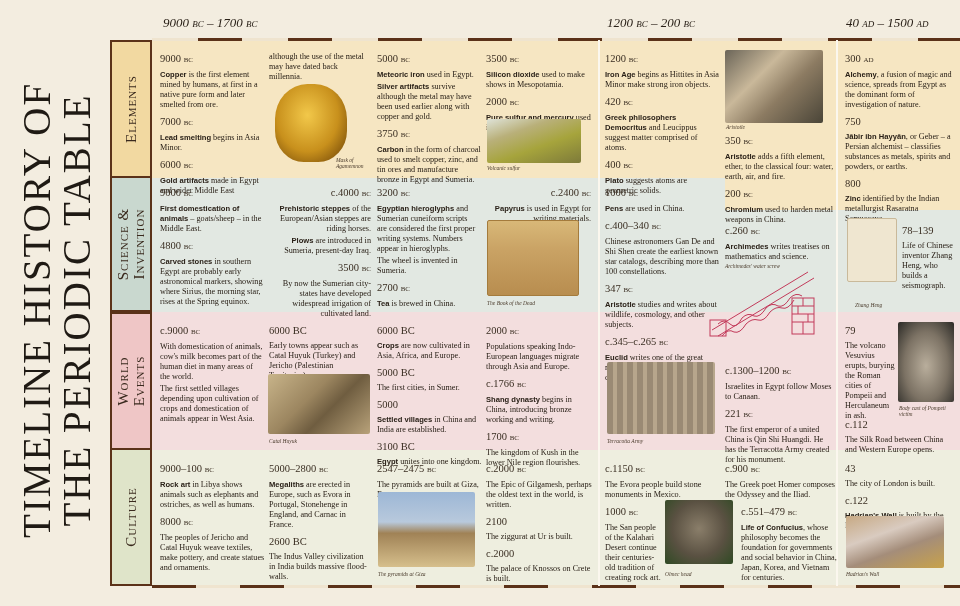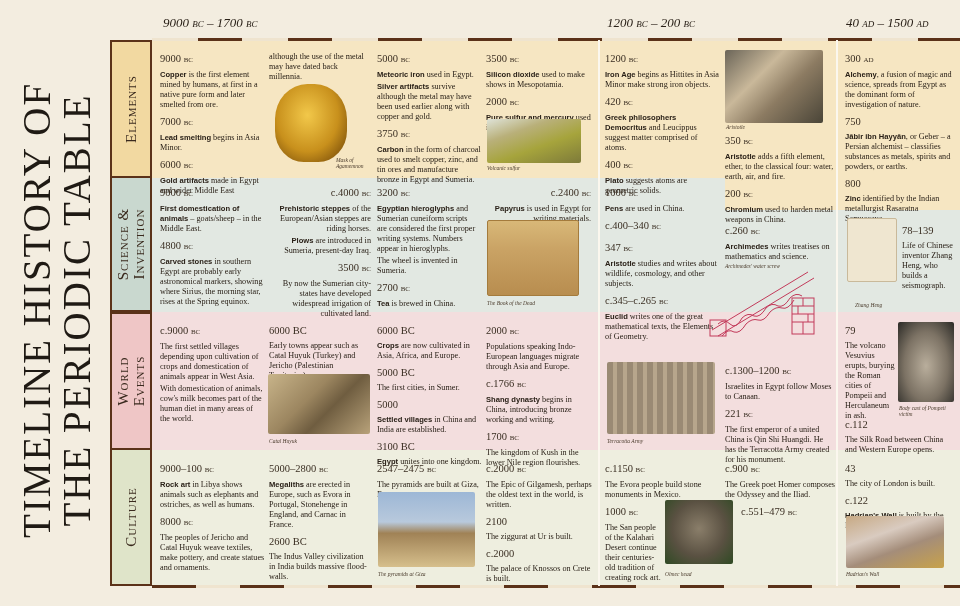--- a/index.html
+++ b/index.html
@@ -199,20 +199,21 @@
   <span class="d"><span>c.2400</span> <span class="sc">BC</span></span>
   <p><b>Papyrus</b><span> is used in Egypt for writing materials.</span></p>
 </div>
 <div class="img" style="left:487px;top:220px;width:92px;height:76px;background:linear-gradient(180deg,#d8b878 0%,#c9a264 40%,#b88d4f 100%);border:1px solid #a47b3c;"></div>
 <div class="cap" style="left:487px;top:300px;">The Book of the Dead</div>
 
 <div class="cell" style="left:605px;top:182px;width:115px;">
   <span class="d"><span>1000</span> <span class="sc">BC</span></span>
   <p><b>Pens</b><span> are used in China.</span></p>
   <span class="d"><span>c.400–340</span> <span class="sc">BC</span></span>
+  <p><span>Chinese astronomers Gan De and Shi Shen create the earliest known star catalogs, describing more than 100 constellations.</span></p>
   <span class="d"><span>347</span> <span class="sc">BC</span></span>
   <p><b>Aristotle</b><span> studies and writes about wildlife, cosmology, and other subjects.</span></p>
   <span class="d"><span>c.345–c.265</span> <span class="sc">BC</span></span>
   <p><b>Euclid</b><span> writes one of the great mathematical texts, the Elements of Geometry.</span></p>
 </div>
 <div class="cell" style="left:725px;top:220px;width:110px;">
   <span class="d"><span>c.260</span> <span class="sc">BC</span></span>
   <p><b>Archimedes</b><span> writes treatises on mathematics and science.</span></p>
 </div>
 <div class="cap" style="left:725px;top:263px;">Archimedes' water screw</div>
@@ -229,22 +230,22 @@
 </svg>
 <div class="img" style="left:847px;top:218px;width:50px;height:64px;background:#efe6d0;border:1px solid #c9b99a;"></div>
 <div class="cap" style="left:855px;top:302px;">Zhang Heng</div>
 <div class="cell" style="left:902px;top:220px;width:56px;">
   <span class="d">78–139</span>
   <p>Life of Chinese inventor Zhang Heng, who builds a seismograph.</p>
 </div>
 
 <div class="cell" style="left:160px;top:320px;width:105px;">
   <span class="d"><span>c.9000</span> <span class="sc">BC</span></span>
+  <p>With domestication of animals, cow's milk becomes part of the human diet in many areas of the world.</p>
   <p>The first settled villages depending upon cultivation of crops and domestication of animals appear in West Asia.</p>
-  <p>With domestication of animals, cow's milk becomes part of the human diet in many areas of the world.</p>
 </div>
 <div class="cell" style="left:269px;top:320px;width:102px;">
   <span class="d">6000 BC</span>
   <p>Early towns appear such as Catal Huyuk (Turkey) and Jericho (Palestinian Territories).</p>
 </div>
 <div class="img" style="left:268px;top:374px;width:102px;height:60px;background:linear-gradient(135deg,#c8b48a 0%,#9c8660 40%,#6f5d40 60%,#b8a27a 100%);"></div>
 <div class="cap" style="left:269px;top:438px;">Catal Huyuk</div>
 <div class="cell" style="left:377px;top:320px;width:105px;">
   <span class="d">6000 BC</span>
   <p><b>Crops</b><span> are now cultivated in Asia, Africa, and Europe.</span></p>
@@ -313,20 +314,21 @@
   <p>The Evora people build stone monuments in Mexico.</p>
   <span class="d"><span>1000</span> <span class="sc">BC</span></span>
   <p style="width:58px;">The San people of the Kalahari Desert continue their centuries-old tradition of creating rock art.</p>
 </div>
 <div class="img" style="left:665px;top:500px;width:68px;height:64px;background:radial-gradient(ellipse at 50% 45%,#8a7e6a,#5a5142 55%,#2f4a23 100%);"></div>
 <div class="cap" style="left:665px;top:571px;">Olmec head</div>
 <div class="cell" style="left:725px;top:458px;width:112px;">
   <span class="d"><span>c.900</span> <span class="sc">BC</span></span>
   <p>The Greek poet Homer composes the Odyssey and the Iliad.</p>
   <span class="d" style="padding-left:16px;"><span>c.551–479</span> <span class="sc">BC</span></span>
+  <p style="padding-left:16px;"><b>Life of Confucius</b><span>, whose philosophy becomes the foundation for governments and social behavior in China, Japan, Korea, and Vietnam for centuries.</span></p>
 </div>
 <div class="cell" style="left:845px;top:458px;width:112px;">
   <span class="d">43</span>
   <p>The city of London is built.</p>
   <span class="d">c.122</span>
   <p><b>Hadrian's Wall</b><span> is built by the Romans in north England.</span></p>
 </div>
 <div class="img" style="left:846px;top:516px;width:98px;height:52px;background:linear-gradient(160deg,#c7a983 0%,#d9cbc0 35%,#a48d7a 60%,#c8a24a 100%);"></div>
 <div class="cap" style="left:846px;top:571px;">Hadrian's Wall</div>
 

